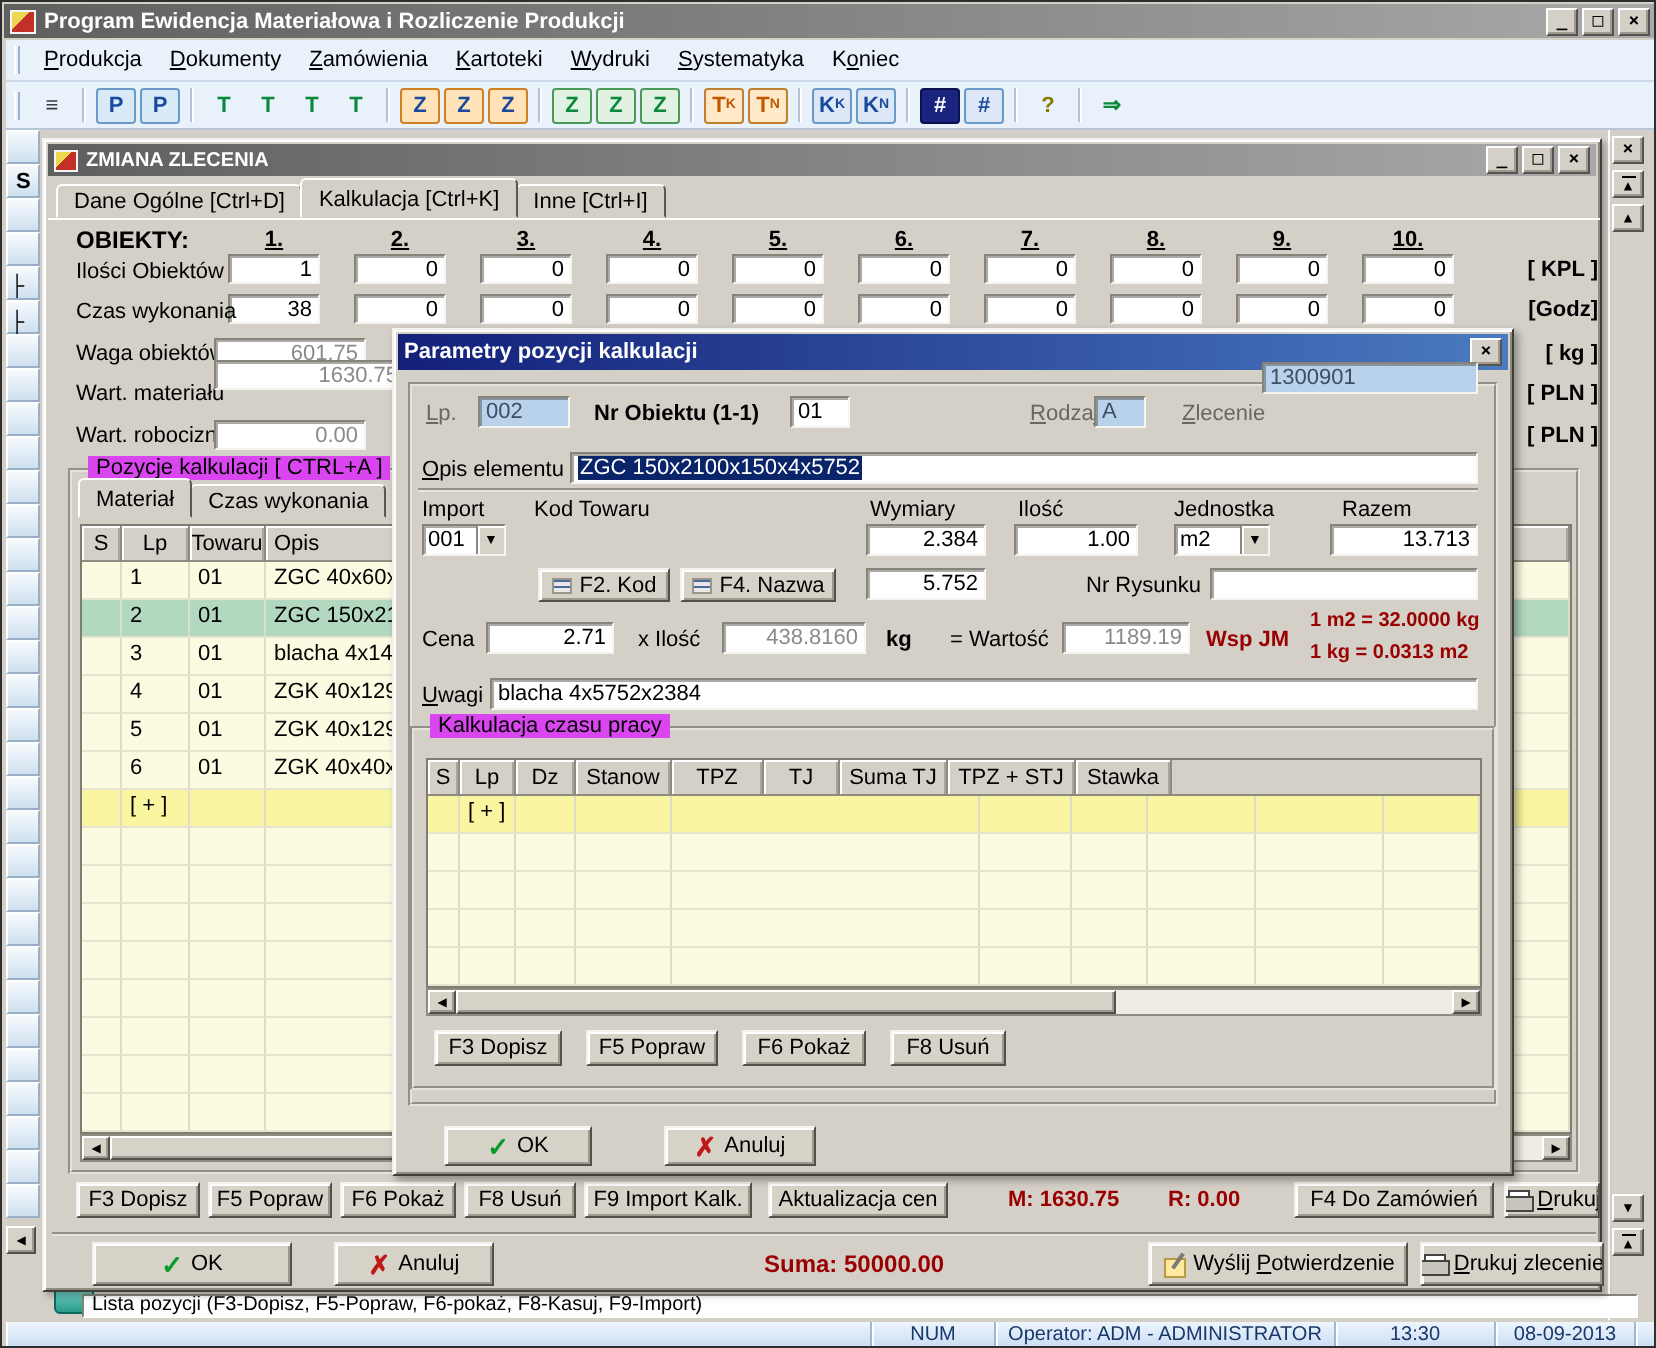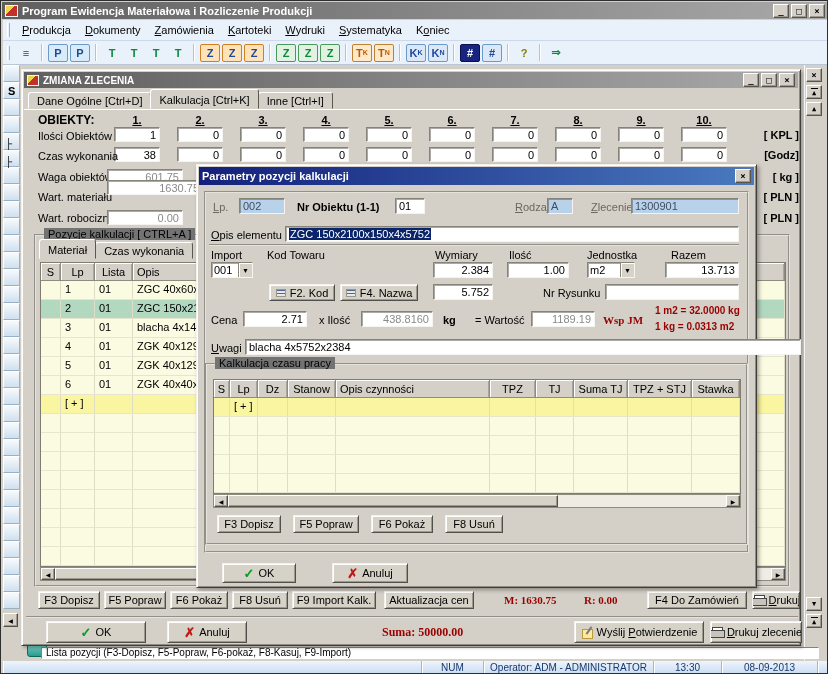--- a/index.html
+++ b/index.html
@@ -41,28 +41,28 @@
        box-shadow:inset 1px 1px 0 rgba(86,84,78,.5);padding:0 3px;font-size:11px;line-height:14px;
        white-space:nowrap;overflow:hidden;}
   .num{text-align:right;}
   .dis-blue{background:#b9d2ec;color:#3f4e61;}
   .dis-gray{color:#8a8a8a;}
   .selected-text{background:#0a246a;color:#fff;font-style:normal;padding:0 1px;}
   .btn{position:absolute;background:#d6d2c8;border:1px solid;border-color:#f4f2ee #52504a #52504a #f4f2ee;
        box-shadow:inset 1px 1px 0 #fff,inset -1px -1px 0 #9d998f;font-size:11px;display:flex;align-items:center;
        justify-content:center;gap:4px;padding:0 6px;cursor:default;white-space:nowrap;overflow:hidden;}
   .groupbox{position:absolute;border:2px groove #e6e3da;}
-  .glabel{position:absolute;top:-8px;left:8px;background:#737373;padding:0 4px;white-space:nowrap;}
+  .glabel{position:absolute;top:-8px;left:8px;background:#d946ef;padding:0 4px;white-space:nowrap;}
   .hr3d{position:absolute;height:0;border-top:2px groove #e6e3da;}
   .etched{position:absolute;border:2px groove #e6e3da;}
   .tabs{position:absolute;display:flex;align-items:flex-end;}
   .tab{height:17px;background:#d4d0c8;border:1px solid;border-color:#fff #5a574f #d4d0c8 #fff;
        border-radius:3px 3px 0 0;padding:2px 8px 0;white-space:nowrap;position:relative;cursor:default;}
   .tab.active{height:20px;padding-top:4px;margin:0 -1px;z-index:2;}
-  .maroon{color:#9a0000;font-weight:bold;font-family:Liberation Serif, serif;}
+  .maroon{color:#9a0000;font-weight:bold;}
   .big{font-size:12px;}
   .conv{position:absolute;color:#9a0000;font-weight:bold;font-size:10px;white-space:nowrap;}
   .chk{color:#0a9a2a;font-weight:bold;font-size:13px;}
   .crs{color:#c01818;font-weight:bold;font-size:13px;}
 
   
   .combo{padding:0;display:flex;}
   .cval{flex:1;padding:0 2px;line-height:14px;}
   .cbtn{width:14px;flex:none;background:#d6d2c8;border-left:1px solid #8a867c;box-shadow:inset 1px 1px 0 #fff;
         display:flex;align-items:center;justify-content:center;font-size:7px;cursor:default;}
@@ -320,21 +320,21 @@
     <div class="groupbox" style="left:12px;top:164px;width:756px;height:353px">
       <span class="glabel">Pozycje kalkulacji  [ CTRL+A ]</span>
       <div class="tabs" style="left:4px;top:3px;height:20px">
         <span class="tab active" style="font-size:11px">Materiał</span>
         <span class="tab" style="font-size:11px">Czas wykonania</span>
       </div>
       <div class="dtable" style="left:4px;top:26px;width:746px;height:305px">
           <div class="thead">
             <span class="th" style="width: 20px;">S</span>
             <span class="th" style="width: 34px;">Lp</span>
-            <span class="th" style="width: 38px;">Lista</span>
+            <span class="th" style="width: 38px;">Towaru</span>
             <span class="th grow left">Opis</span>
           </div>
           <div class="trow">
             <span class="td" style="width: 20px;"></span>
             <span class="td" style="width: 34px;">1</span>
             <span class="td" style="width: 38px;">01</span>
             <span class="td grow">ZGC 40x60x40</span>
           </div>
           <div class="trow sel">
             <span class="td" style="width: 20px;"></span>
@@ -492,21 +492,21 @@
 
     <div class="etched" style="left:7px;top:26px;width:545px;height:362px"></div>
 
     <span class="lbl dlbl" style="left:16px;top:36px"><u>L</u>p.</span>
     <span class="fld dis-blue" style="left:42px;top:33px;width:46px">002</span>
     <span class="lbl" style="left:100px;top:36px;font-weight:bold">Nr Obiektu (1-1)</span>
     <span class="fld" style="left:198px;top:33px;width:30px">01</span>
     <span class="lbl dlbl" style="left:318px;top:36px"><u>R</u>odzaj</span>
     <span class="fld dis-blue" style="left:350px;top:33px;width:26px">A</span>
     <span class="lbl dlbl" style="left:394px;top:36px"><u>Z</u>lecenie</span>
-    <span class="fld dis-blue" style="left:434px;top:33px;width:108px">1300901</span>
+    <span class="fld dis-blue" style="left:434px;top:16px;width:108px">1300901</span>
 
     <span class="lbl" style="left:14px;top:64px"><u>O</u>pis elementu</span>
     <span class="fld" style="left:88px;top:61px;width:454px"><i class="selected-text">ZGC 150x2100x150x4x5752</i></span>
 
     <div class="hr3d" style="left:12px;top:79px;width:530px"></div>
 
     <span class="lbl" style="left:14px;top:84px">Import</span>
     <span class="fld combo" style="left:14px;top:97px;width:42px">
         <span class="cval">001</span>
         <span class="cbtn">
@@ -545,31 +545,30 @@
     <span class="lbl" style="left:122px;top:149px">x Ilość</span>
     <span class="fld num dis-gray" style="left:164px;top:146px;width:72px">438.8160</span>
     <span class="lbl" style="left:246px;top:149px;font-weight:bold">kg</span>
     <span class="lbl" style="left:278px;top:149px">= Wartość</span>
     <span class="fld num dis-gray" style="left:334px;top:146px;width:64px">1189.19</span>
     <span class="lbl maroon" style="left:406px;top:149px">Wsp JM</span>
     <span class="conv" style="left:458px;top:140px">1 m2 = 32.0000 kg</span>
     <span class="conv" style="left:458px;top:156px">1 kg = 0.0313 m2</span>
 
     <span class="lbl" style="left:14px;top:177px"><u>U</u>wagi</span>
-    <span class="fld" style="left:48px;top:174px;width:556px">blacha 4x5752x2384</span>
+    <span class="fld" style="left:48px;top:174px;width:494px">blacha 4x5752x2384</span>
 
     <div class="groupbox" style="left:8px;top:198px;width:543px;height:182px">
       <span class="glabel">Kalkulacja czasu pracy</span>
       <div class="dtable" style="left:6px;top:14px;width:528px;height:115px">
           <div class="thead">
             <span class="th" style="width: 16px;">S</span>
             <span class="th" style="width: 28px;">Lp</span>
             <span class="th" style="width: 30px;">Dz</span>
             <span class="th" style="width: 48px;">Stanow</span>
-            <span class="th left" style="width: 154px;">Opis czynności</span>
             <span class="th" style="width: 46px;">TPZ</span>
             <span class="th" style="width: 38px;">TJ</span>
             <span class="th" style="width: 54px;">Suma TJ</span>
             <span class="th" style="width: 64px;">TPZ + STJ</span>
             <span class="th" style="width: 48px;">Stawka</span>
           </div>
           <div class="trow adder">
             <span class="td" style="width: 16px;"></span>
             <span class="td" style="width: 28px;">[ + ]</span>
             <span class="td" style="width: 30px;"></span>
@@ -658,17 +657,17 @@
         <span class="crs">✗</span>
         <span>Anuluj</span>
       </div>
   </div>
 
   <div class="statusline">Lista pozycji (F3-Dopisz, F5-Popraw, F6-pokaż, F8-Kasuj, F9-Import)</div>
   <div class="mainstatus">
     <span class="seg grow"></span>
     <span class="seg" style="width:62px">NUM</span>
     <span class="seg" style="width:170px">Operator: ADM - ADMINISTRATOR</span>
-    <span class="seg" style="width:68px">13:30</span>
-    <span class="seg" style="width:96px">08-09-2013</span>
+    <span class="seg" style="width:80px">13:30</span>
+    <span class="seg" style="width:70px">08-09-2013</span>
     <span class="seg" style="width:10px"></span>
   </div>
 </div>
 
 </body></html>

